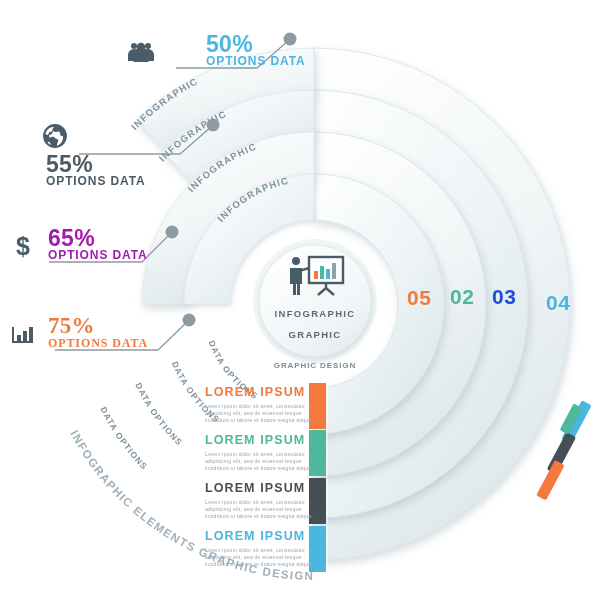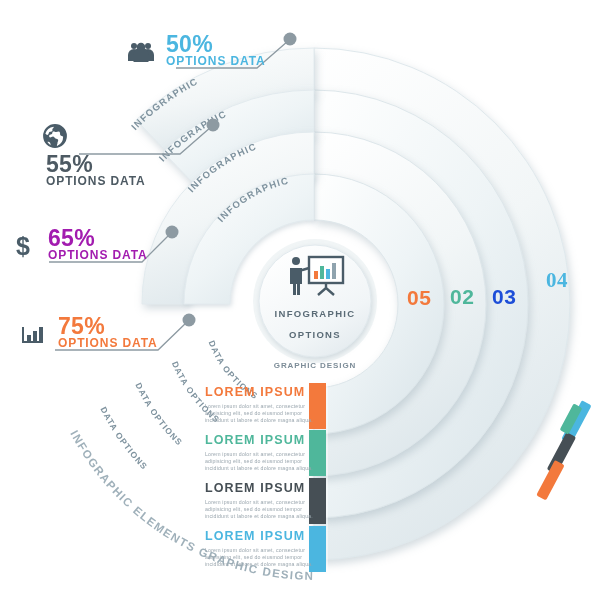--- a/index.html
+++ b/index.html
@@ -198,21 +198,21 @@
 
     <g>
       <rect x="309" y="383" width="17" height="46" fill="#f3793c"></rect>
       <rect x="309" y="430" width="17" height="46" fill="#4fb79b"></rect>
       <rect x="309" y="478" width="17" height="46" fill="#464f55"></rect>
       <rect x="309" y="526" width="17" height="46" fill="#4bb6e0"></rect>
       <rect x="326" y="383" width="2" height="189" fill="#ffffff" opacity="0.45"></rect>
     </g>
   </svg>
 
-  <div class="callout" style="left:124px;top:33px;">
+  <div class="callout" style="left:124px;top:33px;gap:40px;">
     <div class="co-icon">
       <svg width="30" height="24" viewBox="0 0 30 24" fill="currentColor">
         <circle cx="8" cy="6" r="3"></circle>
           <circle cx="22" cy="6" r="3"></circle>
         <path d="M2 21v-6a6 6 0 0 1 12 0v6z"></path>
           <path d="M16 21v-6a6 6 0 0 1 12 0v6z"></path>
         <circle cx="15" cy="7" r="4.2"></circle>
           <path d="M7.5 22v-7.2a7.5 7.5 0 0 1 15 0V22z"></path>
       </svg>
     </div>
@@ -239,21 +239,21 @@
       <svg width="20" height="28" viewBox="0 0 20 28" fill="currentColor">
         <text x="10" y="23" font-family="Liberation Sans, sans-serif" font-size="25" font-weight="bold" text-anchor="middle" fill="currentColor">$</text>
       </svg>
     </div>
     <div class="co-text">
       <div class="co-pct c65">65%</div>
       <div class="co-sub c65">OPTIONS DATA</div>
     </div>
   </div>
 
-  <div class="callout" style="left:16px;top:315px;">
+  <div class="callout" style="left:6px;top:315px;font-family:Liberation Serif, serif;">
     <div class="co-icon">
       <svg width="24" height="22" viewBox="0 0 24 22" fill="currentColor">
         <rect x="1" y="4" width="2" height="16"></rect>
           <rect x="1" y="18" width="21" height="2"></rect>
         <rect x="6" y="12" width="4" height="7"></rect>
         <rect x="12" y="8" width="4" height="11"></rect>
         <rect x="18" y="4" width="4" height="15"></rect>
       </svg>
     </div>
     <div class="co-text">
@@ -275,28 +275,28 @@
         <g>
           <rect x="30" y="17" width="4" height="8" fill="#f3793c"></rect>
           <rect x="36" y="12" width="4" height="13" fill="#4fb79b"></rect>
           <rect x="42" y="15" width="4" height="10" fill="#4bb6e0"></rect>
           <rect x="48" y="9" width="4" height="16" fill="#8fa3ae"></rect>
         </g>
         <path d="M42 29v5M34 41l8-7M50 41l-8-7" stroke="#4a5c68" stroke-width="2.4" fill="none"></path>
       </svg>
     </div>
     <div class="hub-t1">INFOGRAPHIC</div>
-    <div class="hub-t1">OPTIONS</div>
+    <div class="hub-t1">GRAPHIC</div>
     <div class="hub-t2">GRAPHIC DESIGN</div>
   </div>
 
   <div class="num n1" style="left:407px;top:286px;">05</div>
   <div class="num n2" style="left:450px;top:285px;">02</div>
   <div class="num n3" style="left:492px;top:285px;">03</div>
-  <div class="num n4" style="left:546px;top:268px;font-family:Liberation Serif, serif;">04</div>
+  <div class="num n4" style="left:546px;top:291px;">04</div>
 
   <div class="lrow l1" style="left:205px;top:385px;">
     <div class="lt">LOREM IPSUM</div>
     <div class="lb">Lorem ipsum dolor sit amet, consectetur adipisicing elit, sed do eiusmod tempor incididunt ut labore et dolore magna aliqua.</div>
   </div>
   <div class="lrow l2" style="left:205px;top:433px;">
     <div class="lt">LOREM IPSUM</div>
     <div class="lb">Lorem ipsum dolor sit amet, consectetur adipisicing elit, sed do eiusmod tempor incididunt ut labore et dolore magna aliqua.</div>
   </div>
   <div class="lrow l3" style="left:205px;top:481px;">

